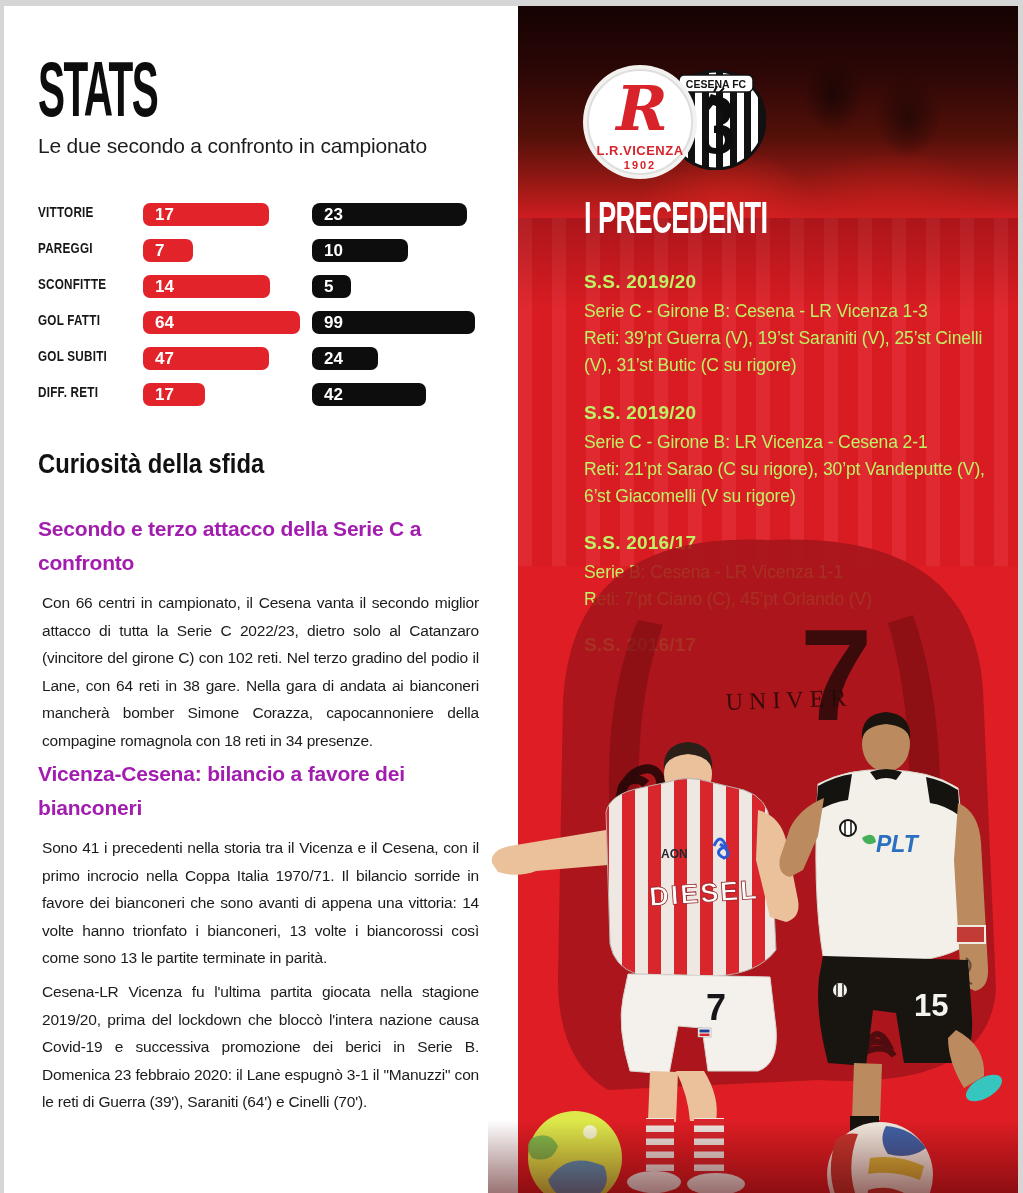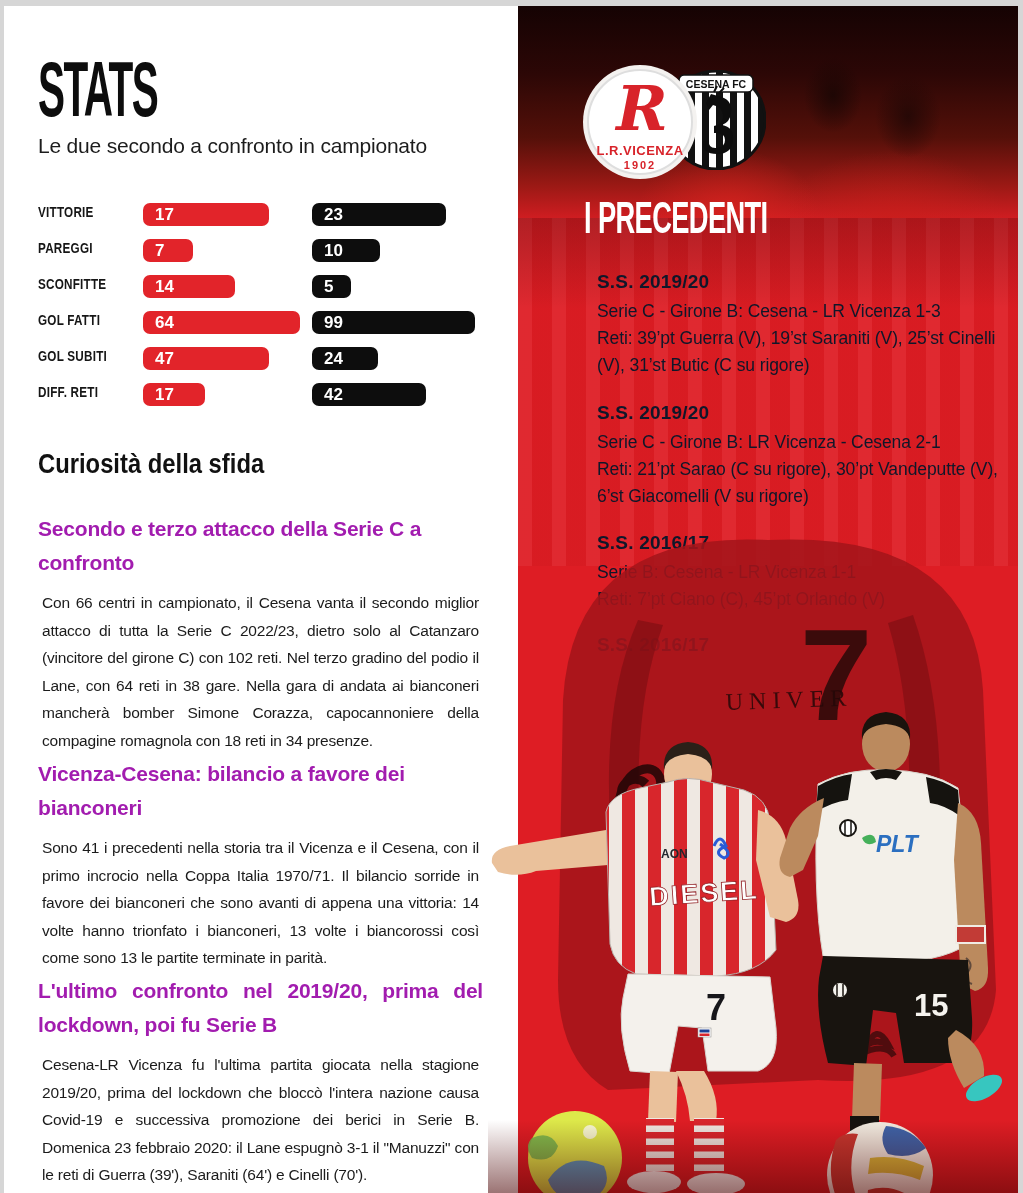--- a/index.html
+++ b/index.html
@@ -43,21 +43,21 @@
   .stripes-mid{position:absolute;left:0;top:212px;width:500px;height:348px;
     background:
       linear-gradient(180deg, rgba(55,6,5,.28), rgba(55,6,5,0) 26%),
       repeating-linear-gradient(90deg, rgba(255,255,255,.055) 0 14px, rgba(140,10,10,.07) 14px 34px);}
   .logo{position:absolute;}
   .logo-vicenza{left:64px;top:58px;z-index:3;}
   .logo-cesena{left:148px;top:64px;z-index:2;}
   .precedenti-title{position:absolute;left:66px;top:190px;z-index:4;font-size:44px;line-height:1;
     font-weight:900;color:#fff;transform:scaleX(.62);transform-origin:left top;white-space:nowrap;letter-spacing:-1px;}
   .precedenti-list{position:absolute;left:66px;top:0;width:424px;z-index:4;}
-  .match{position:absolute;left:0;width:424px;color:#0f172a;margin-left:13px;}
+  .match{position:absolute;left:0;width:424px;color:#bef264;}
   .match-season{font-weight:bold;font-size:19px;margin-bottom:5px;letter-spacing:.2px;}
   .match-line,.match-reti{font-size:17.5px;line-height:27px;letter-spacing:-0.1px;}
   .photo-scene{position:absolute;left:-30px;top:554px;width:530px;height:633px;z-index:5;overflow:visible;}
 </style>
 </head>
 <body>
 
 <div class="canvas">
   <div class="sheet">
 
@@ -65,41 +65,41 @@
     <div class="subtitle">Le due secondo a confronto in campionato</div>
 
     <div class="stats-chart">
   <div class="stat-row">
     <div class="stat-label">VITTORIE</div>
     <div class="zone-v">
       <div class="bar bar-vicenza" style="width: 126px;">
         <span class="bar-num">17</span>
       </div>
     </div>
-    <div class="bar bar-cesena" style="width: 134px;">
+    <div class="bar bar-cesena" style="width: 155px; border-radius: 8px;">
       <span class="bar-num">23</span>
     </div>
   </div>
 
   <div class="stat-row">
     <div class="stat-label">PAREGGI</div>
     <div class="zone-v">
       <div class="bar bar-vicenza" style="width: 50px;">
         <span class="bar-num">7</span>
       </div>
     </div>
-    <div class="bar bar-cesena" style="width: 68px;">
+    <div class="bar bar-cesena" style="width: 96px;">
       <span class="bar-num">10</span>
     </div>
   </div>
 
   <div class="stat-row">
     <div class="stat-label">SCONFITTE</div>
     <div class="zone-v">
-      <div class="bar bar-vicenza" style="width: 92px;">
+      <div class="bar bar-vicenza" style="width: 127px;">
         <span class="bar-num">14</span>
       </div>
     </div>
     <div class="bar bar-cesena" style="width: 39px;">
       <span class="bar-num">5</span>
     </div>
   </div>
 
   <div class="stat-row">
     <div class="stat-label">GOL FATTI</div>
@@ -142,21 +142,20 @@
 
     <div class="sec sec1">
       <h3>Secondo e terzo attacco della Serie C a confronto</h3>
       <p>Con 66 centri in campionato, il Cesena vanta il secondo miglior attacco di tutta la Serie C 2022/23, dietro solo al Catanzaro (vincitore del girone C) con 102 reti. Nel terzo gradino del podio il Lane, con 64 reti in 38 gare. Nella gara di andata ai bianconeri mancherà bomber Simone Corazza, capocannoniere della compagine romagnola con 18 reti in 34 presenze.</p>
     </div>
     <div class="sec sec2">
       <h3>Vicenza-Cesena: bilancio a favore dei bianconeri</h3>
       <p>Sono 41 i precedenti nella storia tra il Vicenza e il Cesena, con il primo incrocio nella Coppa Italia 1970/71. Il bilancio sorride in favore dei bianconeri che sono avanti di appena una vittoria: 14 volte hanno trionfato i bianconeri, 13 volte i biancorossi così come sono 13 le partite terminate in parità.</p>
     </div>
     <div class="sec sec3">
-      <h3>L'ultimo confronto nel 2019/20, prima del lockdown, poi fu Serie B</h3>
       <p>Cesena-LR Vicenza fu l'ultima partita giocata nella stagione 2019/20, prima del lockdown che bloccò l'intera nazione causa Covid-19 e successiva promozione dei berici in Serie B. Domenica 23 febbraio 2020: il Lane espugnò 3-1 il "Manuzzi" con le reti di Guerra (39'), Saraniti (64') e Cinelli (70').</p>
     </div>
 
     <div class="panel">
       <div class="photo-top"></div>
       <div class="stripes-mid"></div>
 
       <svg class="logo logo-vicenza" width="116" height="116" viewBox="-58 -58 116 116">
         <circle cx="0" cy="0" r="57" fill="#f4f2f0"></circle>
         <circle cx="0" cy="0" r="52" fill="#ffffff" stroke="#dedede" stroke-width="2"></circle>

